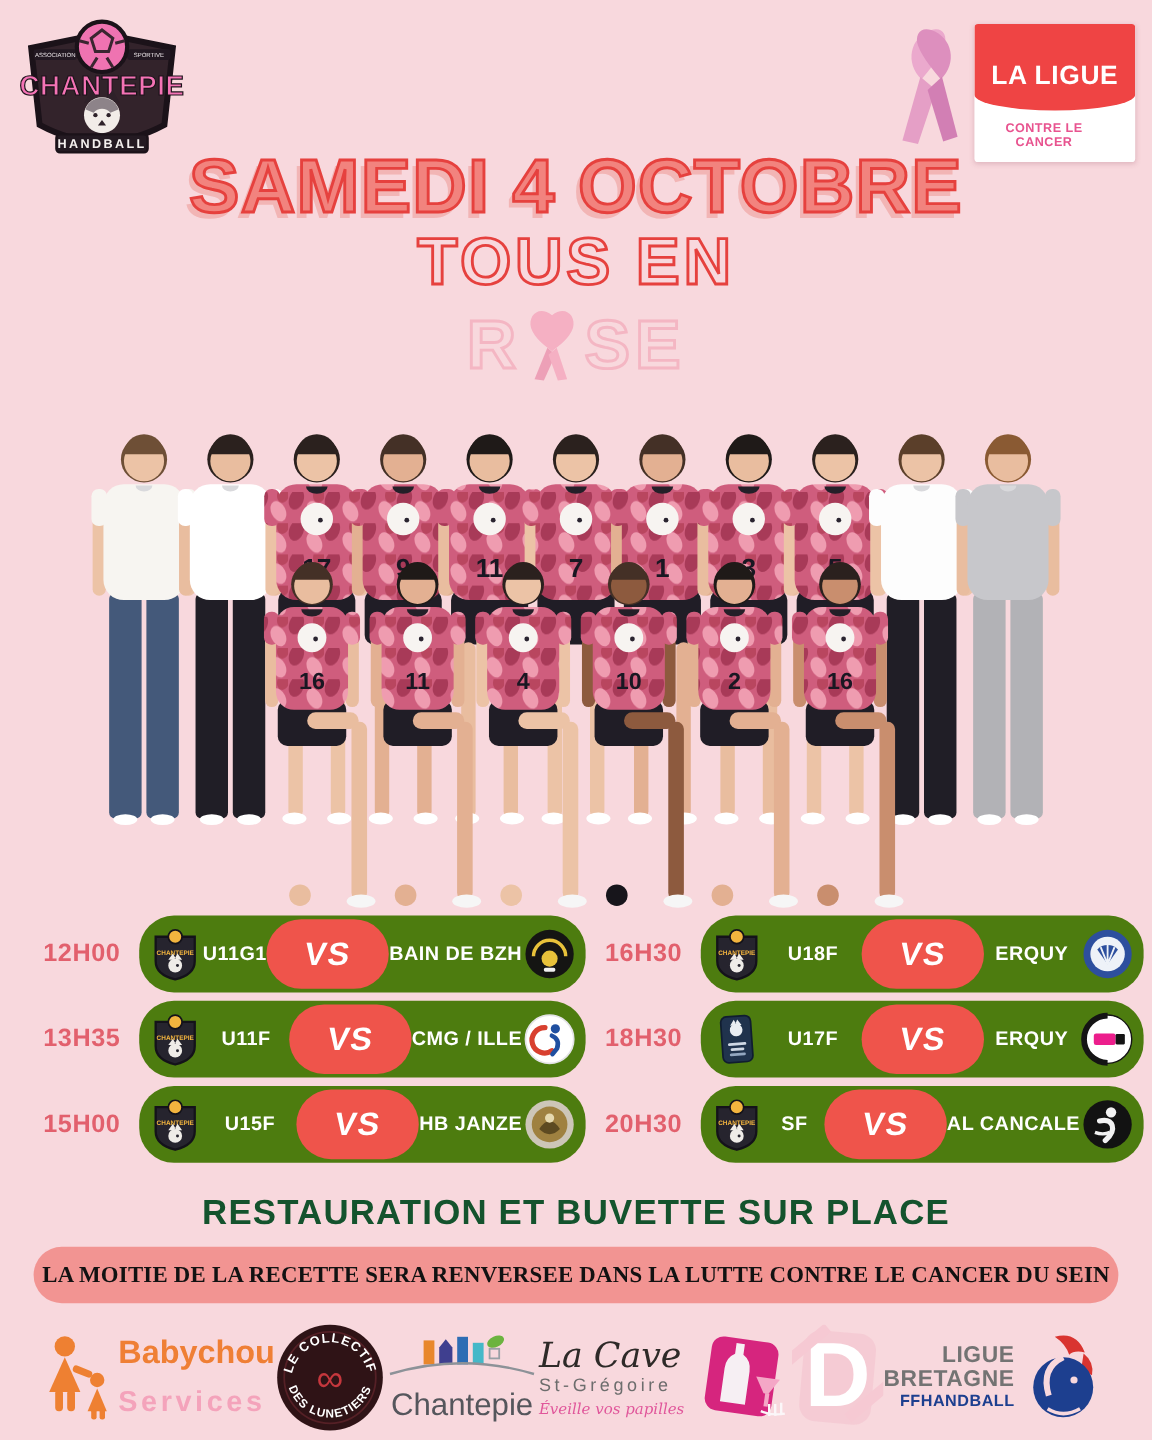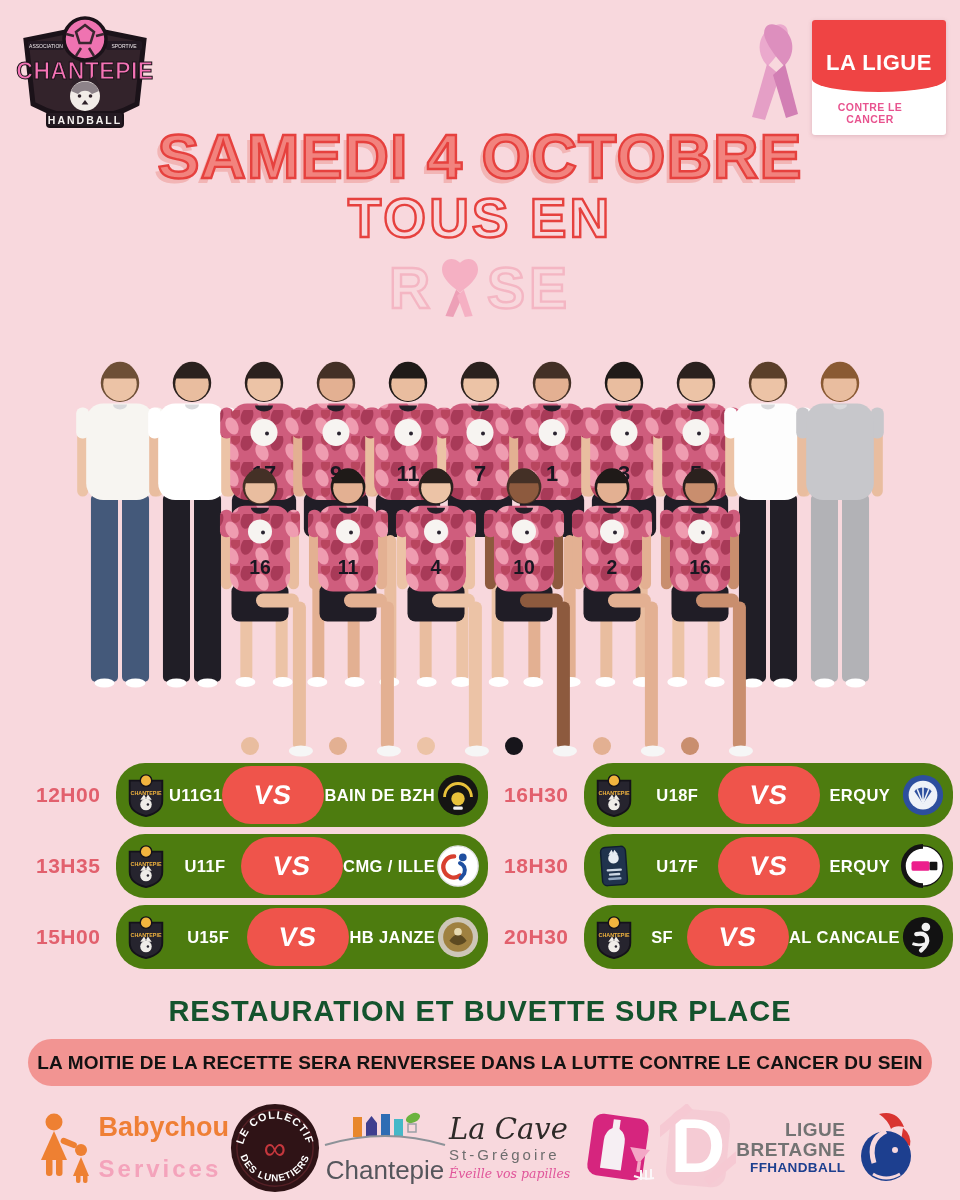--- a/index.html
+++ b/index.html
@@ -36,21 +36,21 @@
   .team{color:#fff;font-weight:bold;font-size:16.5px;letter-spacing:.4px;white-space:nowrap;}
   .home{flex:1;text-align:center;}
   .away{flex:1;text-align:center;}
   .vs{flex:0 0 102px;height:58px;background:#ef544b;border-radius:29px;color:#fff;font-weight:bold;font-size:27px;
       display:flex;align-items:center;justify-content:center;transform:skewX(0deg);}
   .vs span{display:inline-block;transform:skewX(-8deg);letter-spacing:1px;}
 
   
   .resto{position:absolute;top:995px;left:0;right:0;text-align:center;font-size:29px;font-weight:bold;color:#14532d;letter-spacing:1px;}
   .banner{position:absolute;top:1039px;left:28px;width:904px;height:47px;background:#f29492;border-radius:24px;
-          display:flex;align-items:center;justify-content:center;font-size:19px;font-weight:bold;color:#121212;letter-spacing:.2px;}
+          display:flex;align-items:center;justify-content:center;font-size:19px;font-weight:bold;color:#121212;letter-spacing:.2px;font-family:Liberation Serif, serif;}
 
   
   .sponsors{position:absolute;top:1100px;left:14px;width:932px;height:95px;display:flex;align-items:center;justify-content:center;}
   .sp{display:flex;align-items:center;gap:6px;}
   .bb1{color:#ef7f35;font-size:27px;font-weight:bold;line-height:1;}
   .bb2{color:#f4a3bb;font-size:24px;font-weight:bold;letter-spacing:3px;margin-top:16px;line-height:1;}
   .cityname{font-size:26px;color:#55565c;margin-top:-2px;text-align:center;}
   .citycol{display:flex;flex-direction:column;align-items:center;}
   .lc1{font-family:"DejaVu Serif",serif;font-style:italic;font-size:29px;color:#2e2a28;line-height:1;}
   .lc2{font-size:15px;color:#6d6d6d;letter-spacing:3px;margin-top:2px;}

